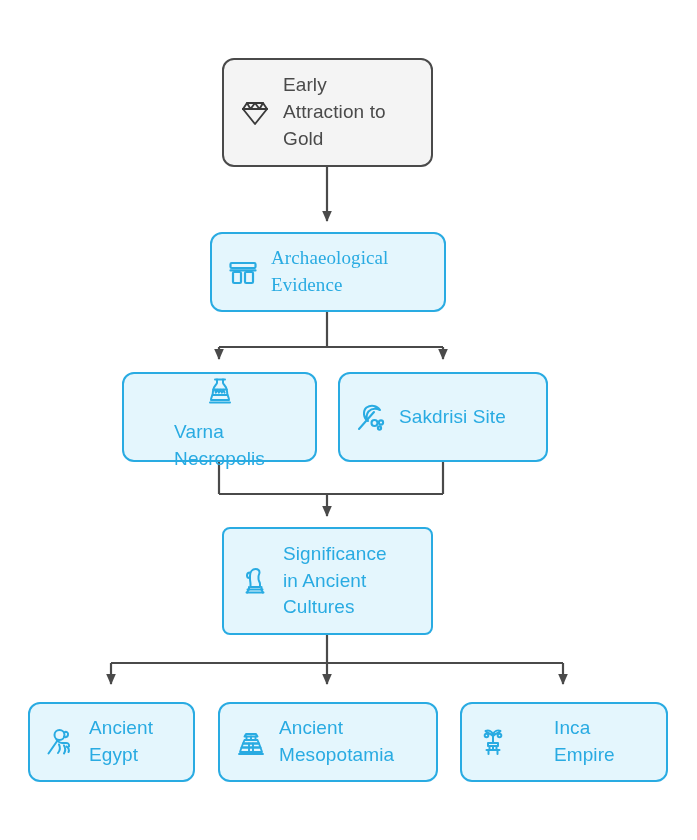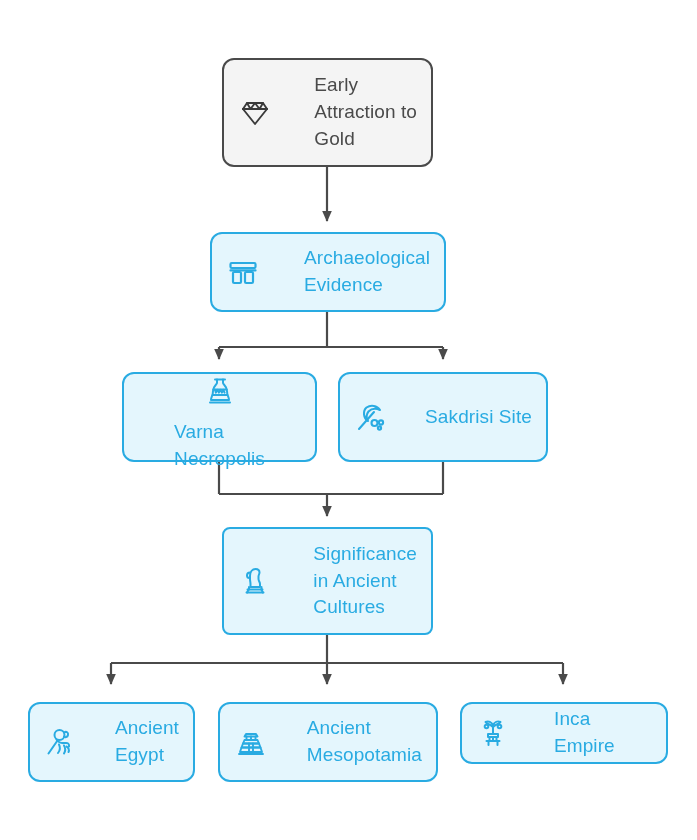--- a/index.html
+++ b/index.html
@@ -26,21 +26,20 @@
   }
   .node {
     position: absolute;
     box-sizing: border-box;
     border-radius: 12px;
     display: flex;
     align-items: center;
     gap: 11px;
     padding: 0 14px;
     z-index: 2;
-    justify-content: space-between;
   }
   .node.accent {
     background: #e4f6fd;
     border: 2px solid #29abe2;
   }
   .node.neutral {
     background: #f4f4f4;
     border: 2px solid #4a4a4a;
   }
   .node-icon {
@@ -102,21 +101,21 @@
         <path d="M4 12 L28 12"></path>
         <path d="M8 6 L11.5 12 L16 6"></path>
         <path d="M16 6 L20.5 12 L24 6"></path>
       </svg>
     </span>
     <span class="node-label">Early
 Attraction to
 Gold</span>
   </div>
 
-  <div class="node accent" style="left:210px; top:232px; width:236px; height:80px;">
+  <div class="node accent" style="left:210px; top:232px; width:236px; height:80px;font-family:Liberation Serif, serif;">
     <span class="node-icon">
       <svg viewBox="0 0 32 32" width="32" height="32" fill="none" stroke="#29abe2" stroke-width="2.2" stroke-linejoin="round" stroke-linecap="round">
         <rect x="3.5" y="7" width="25" height="5" rx="1.2"></rect>
         <rect x="6" y="16" width="8" height="11" rx="1.2"></rect>
         <rect x="18" y="16" width="8" height="11" rx="1.2"></rect>
         <path d="M3.5 14.4 L28.5 14.4"></path>
       </svg>
     </span>
     <span class="node-label">Archaeological
 Evidence</span>
@@ -193,21 +192,21 @@
         <path d="M8 17.5 L24 17.5 L25.5 21.5 L6.5 21.5 Z"></path>
         <path d="M6.5 21.5 L25.5 21.5 L27 26 L5 26 Z"></path>
         <path d="M14 17.5 L14 26 M18 17.5 L18 26"></path>
         <path d="M4 28 L28 28"></path>
       </svg>
     </span>
     <span class="node-label">Ancient
 Mesopotamia</span>
   </div>
 
-  <div class="node accent" style="left:460px; top:702px; width:208px; height:62px;gap:44px;">
+  <div class="node accent" style="left:460px; top:702px; width:208px; height:80px;gap:44px;">
     <span class="node-icon">
       <svg viewBox="0 0 32 32" width="32" height="32" fill="none" stroke="#29abe2" stroke-width="2" stroke-linejoin="round" stroke-linecap="round">
         <path d="M16 9 L16 17"></path>
         <path d="M16 10 C13.5 7 10 7.5 8.5 5 C11.5 3.5 14.5 5 16 8"></path>
         <path d="M16 10 C18.5 7 22 7.5 23.5 5 C20.5 3.5 17.5 5 16 8"></path>
         <circle cx="9.5" cy="9.5" r="1.8"></circle>
         <circle cx="22.5" cy="9.5" r="1.8"></circle>
         <path d="M11 17 L21 17 L21 20 L11 20 Z"></path>
         <path d="M12.5 20 L12.5 24 M16 20 L16 24 M19.5 20 L19.5 24"></path>
         <path d="M9.5 24 L22.5 24"></path>

